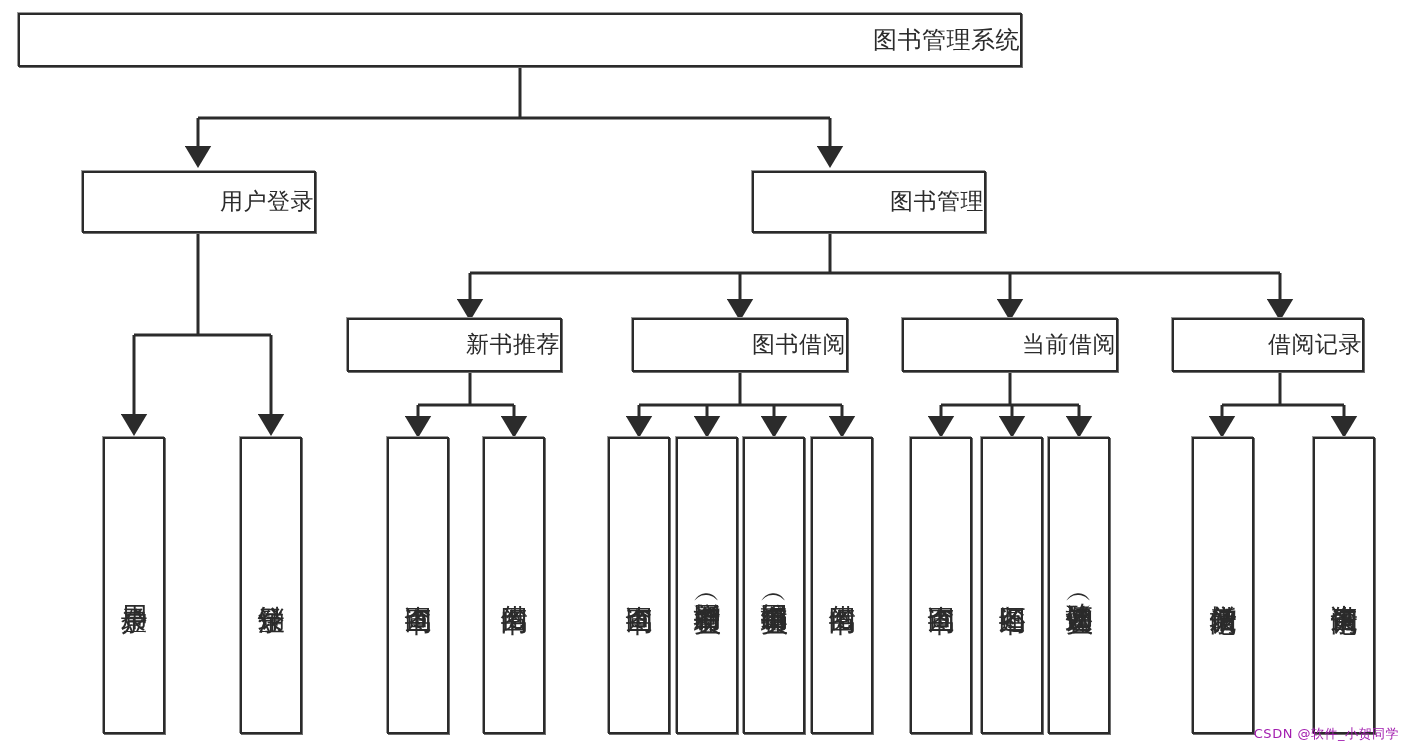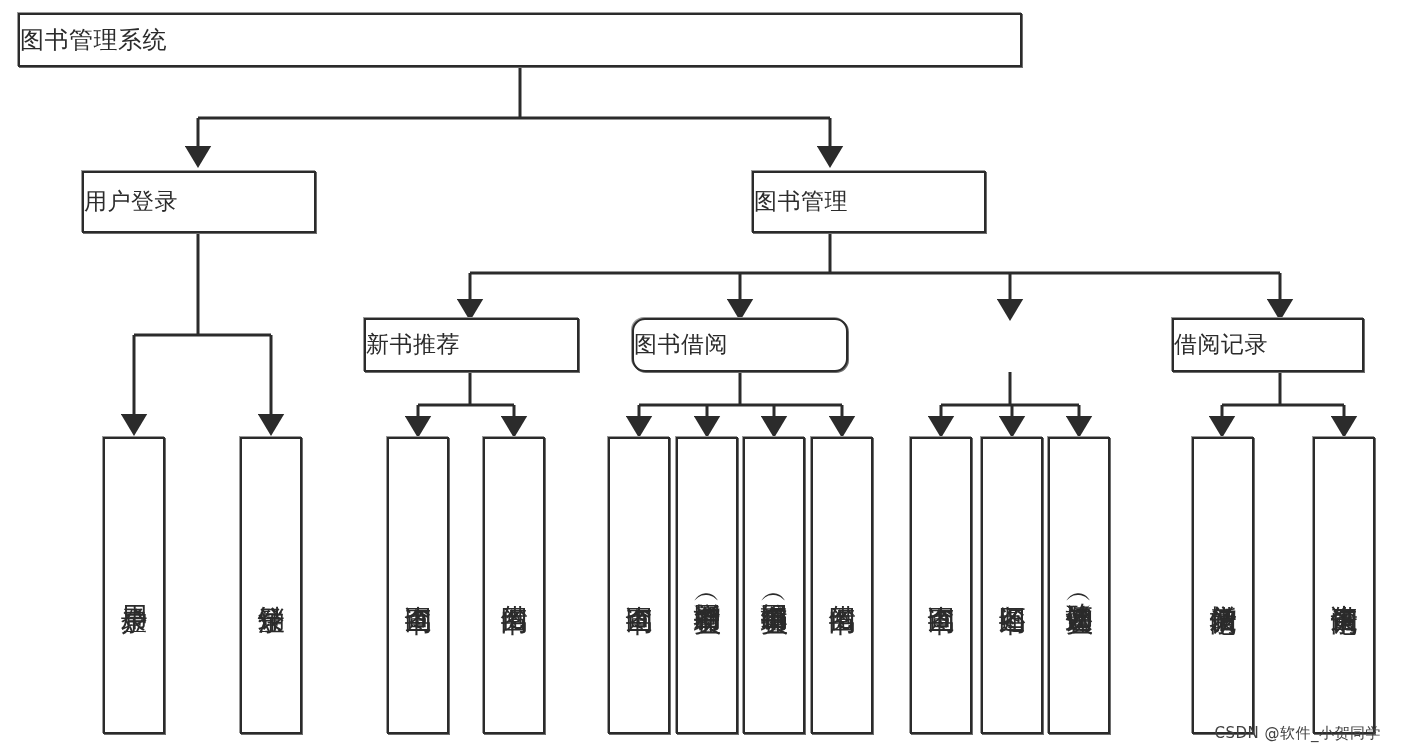--- a/index.html
+++ b/index.html
@@ -15,21 +15,21 @@
   #edges{position:absolute;left:0;top:0;width:1405px;height:747px;}
 
   .node{
     position:absolute;
     box-sizing:border-box;
     background:#ffffff;
     border:2px solid #2b2b2b;
     box-shadow:1px 1px 0 0 #6e6e6e, -1px -1px 0 0 #9a9a9a;
     display:flex;
     align-items:center;
-    justify-content:flex-start;
+    justify-content:flex-end;
   }
   .node .label{
     display:block;
     text-align:center;
     color:#2b2b2b;
     letter-spacing:0.5px;
     line-height:1.12;
   }
   
   .node.horiz .label{
@@ -46,24 +46,24 @@
   .node.vert .label{
     font-size:27px;
     line-height:1.13;
     writing-mode:vertical-rl;
     text-orientation:upright;
     white-space:nowrap;
     letter-spacing:1px;
   }
   .watermark{
     position:absolute;
-    right:24px;
+    right:6px;
     bottom:4px;
-    font-size:15px;
-    color:#404040;
+    font-size:13px;
+    color:#a21caf;
     white-space:nowrap;
     letter-spacing:0.5px;
   }
 </style>
 </head>
 <body>
 
 <div id="canvas">
 
   <svg id="edges" viewBox="0 0 1405 747" xmlns="http://www.w3.org/2000/svg">
@@ -120,25 +120,28 @@
     <span class="label">图书管理系统</span>
   </div>
 
   <div class="node horiz" style="left:82px;top:171px;width:234px;height:62px;">
     <span class="label">用户登录</span>
   </div>
   <div class="node horiz" style="left:712px;top:171px;width:234px;height:62px;margin-left:40px;">
     <span class="label">图书管理</span>
   </div>
 
-  <div class="node horiz" style="left:364px;top:318px;width:215px;height:54px;">
+  <div class="node horiz" style="left:347px;top:318px;width:215px;height:54px;">
     <span class="label">新书推荐</span>
   </div>
-  <div class="node horiz" style="left:632px;top:318px;width:216px;height:54px;border-radius:13px;">
+  <div class="node horiz" style="left:632px;top:318px;width:216px;height:54px;">
     <span class="label">图书借阅</span>
+  </div>
+  <div class="node horiz" style="left:902px;top:318px;width:216px;height:54px;">
+    <span class="label">当前借阅</span>
   </div>
   <div class="node horiz" style="left:1172px;top:318px;width:192px;height:54px;">
     <span class="label">借阅记录</span>
   </div>
 
   <div class="node vert" style="left:103px;top:437px;width:62px;height:297px;">
     <span class="label">用户登录</span>
   </div>
   <div class="node vert" style="left:240px;top:437px;width:62px;height:297px;">
     <span class="label">注销登录</span>

